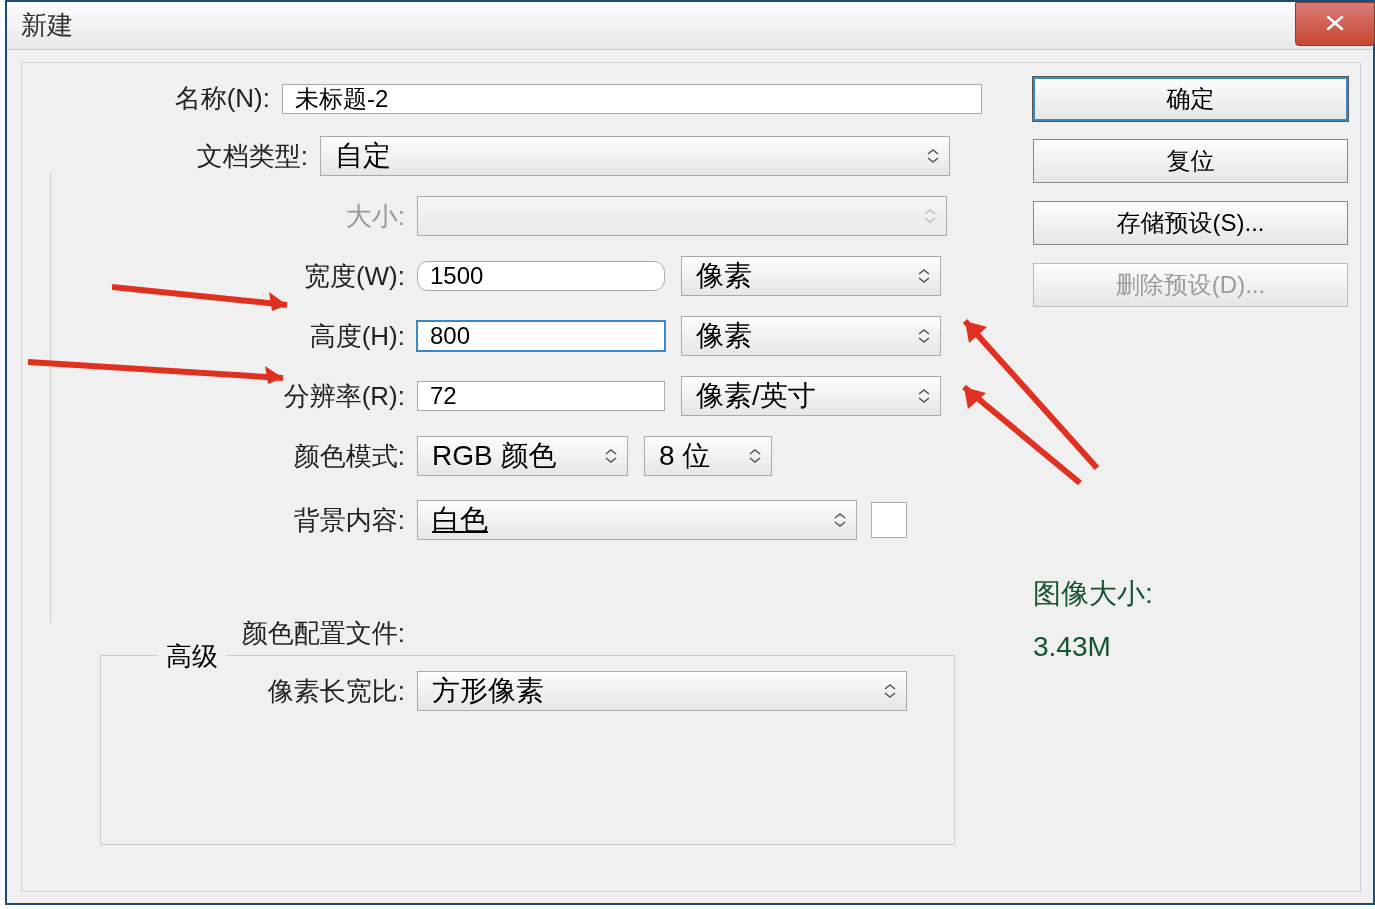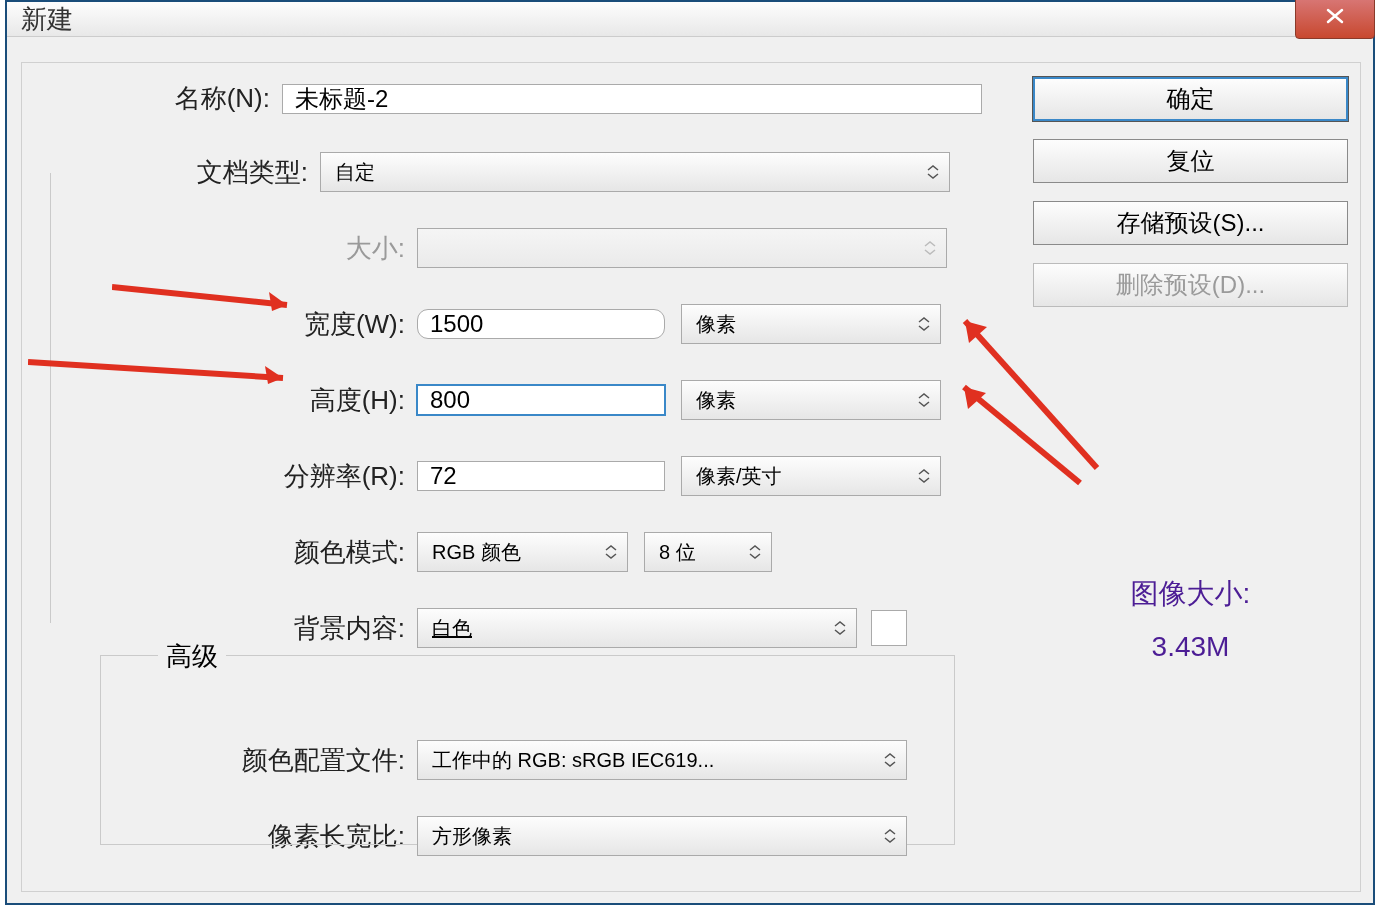--- a/index.html
+++ b/index.html
@@ -13,21 +13,21 @@
   }
   .window {
     position: absolute;
     top: 0; left: 5px;
     width: 1370px;
     height: 905px;
     border: 2px solid #1a4d7a;
     background: #f0f0f0;
   }
   .titlebar {
-    height: 35px;
+    height: 48px;
     background: linear-gradient(#fdfdfd, #e8e8e8);
     border-bottom: 1px solid #ccc;
     display: flex;
     align-items: center;
     justify-content: space-between;
     padding-left: 14px;
   }
   .title-text { font-size: 26px; color: #333; }
   .close-btn {
     width: 80px; height: 44px;
@@ -54,21 +54,21 @@
     width: 985px;
   }
   .side-col {
     position: absolute;
     right: 12px; top: 14px;
     width: 315px;
   }
   .row {
     display: flex;
     align-items: center;
-    margin-bottom: 36px;
+    margin-bottom: 20px;
   }
   .label {
     width: 395px;
     text-align: right;
     padding-right: 12px;
     font-size: 26px;
     color: #222;
   }
   .label.disabled { color: #9a9a9a; }
   .text-input {
@@ -81,21 +81,21 @@
   }
   .text-input.focused { border: 1px solid #3a88c8; box-shadow: 0 0 0 1px #3a88c8; }
   .dropdown {
     position: relative;
     height: 40px;
     border: 1px solid #aaa;
     background: linear-gradient(#fdfdfd,#e6e6e6);
     display: flex;
     align-items: center;
     padding: 0 36px 0 14px;
-    font-size: 20px;
+    font-size: 28px;
     cursor: pointer;
   }
   .dropdown.disabled {
     color: #bbb;
     background: linear-gradient(#f5f5f5,#eaeaea);
   }
   .spinner {
     position: absolute;
     right: 6px; top: 50%;
     transform: translateY(-50%);
@@ -109,24 +109,24 @@
     border: 1px solid #8a8a8a;
     font-size: 24px;
     font-family: inherit;
     cursor: pointer;
     margin-bottom: 18px;
     display: flex; align-items: center; justify-content: center;
   }
   .btn.default { border: 2px solid #3a88c8; box-shadow: 0 0 0 1px #555; }
   .btn.disabled { color: #9a9a9a; cursor: default; border-color: #bbb; }
   .size-info {
-    text-align: center;
+    text-align: left;
     margin-top: 260px;
     font-size: 28px;
-    color: #4c1d95;
+    color: #14532d;
     line-height: 1.9;
   }
   .color-swatch {
     width: 36px; height: 36px;
     border: 1px solid #aaa;
     margin-left: 14px;
     background: #fff;
   }
   
   .arrow {
@@ -291,31 +291,20 @@
         <div class="color-swatch"></div>
       </div>
 
       <div class="fieldset-border" style="left:78px; top:592px; width:855px; height:190px;"></div>
       <div class="fieldset-legend" style="left:136px; top:576px;">高级</div>
 
       <div style="height:56px;"></div>
 
       <div class="row">
         <div class="label">颜色配置文件:</div>
-        <div class="dropdown" style="width:490px;">
-          <span>工作中的 RGB: sRGB IEC619...</span>
-          <span class="spinner">
-            <svg width="12" height="6">
-                <path d="M1 5 L6 1 L11 5" stroke="#555" fill="none" stroke-width="1.5"></path>
-              </svg>
-            <svg width="12" height="6">
-                <path d="M1 1 L6 5 L11 1" stroke="#555" fill="none" stroke-width="1.5"></path>
-              </svg>
-          </span>
-        </div>
       </div>
 
       <div class="row">
         <div class="label">像素长宽比:</div>
         <div class="dropdown" style="width:490px;">
           <span>方形像素</span>
           <span class="spinner">
             <svg width="12" height="6">
                 <path d="M1 5 L6 1 L11 5" stroke="#555" fill="none" stroke-width="1.5"></path>
               </svg>

